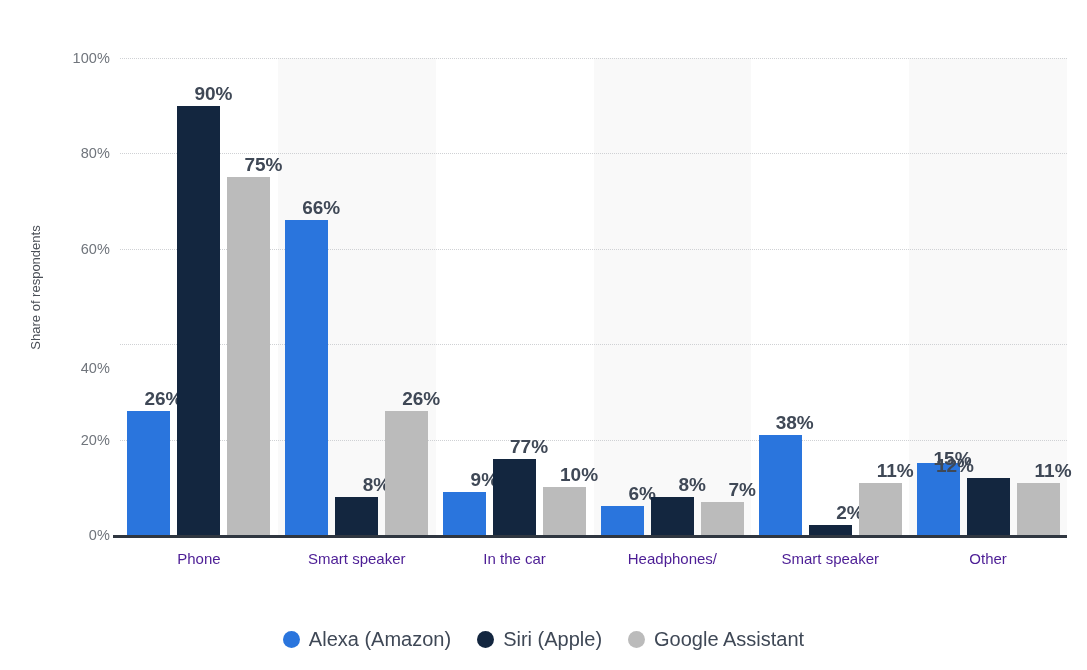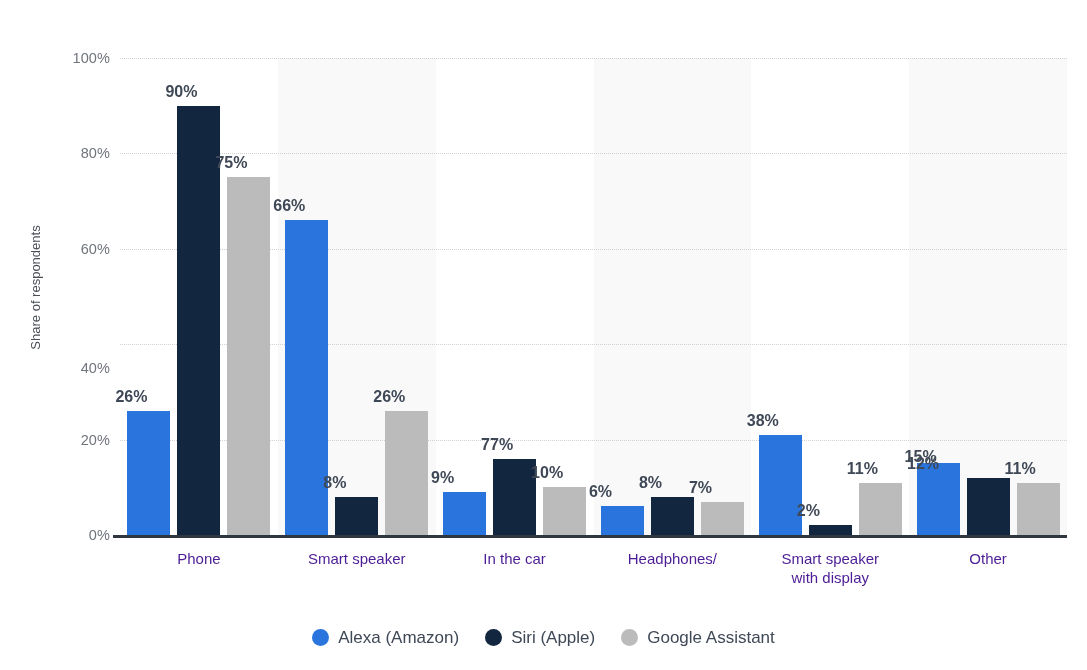--- a/index.html
+++ b/index.html
@@ -87,22 +87,22 @@
   .bar {
     position: absolute;
     bottom: 0;
   }
   .bar.alexa  { background: #2a75dd; }
   .bar.siri   { background: #13263f; }
   .bar.google { background: #bbbbbb; }
 
   .bar-label {
     position: absolute;
-    text-align: left;
-    font-size: 16px;
+    text-align: right;
+    font-size: 19px;
     font-weight: bold;
     color: #3f4856;
     line-height: 1;
     white-space: nowrap;
   }
 
   
   .cat-label {
     position: absolute;
     top: 549px;
@@ -128,21 +128,21 @@
     align-items: center;
     gap: 9px;
   }
   .legend-dot {
     width: 17px; height: 17px;
     border-radius: 50%;
     display: block;
     flex: 0 0 auto;
   }
   .legend-text {
-    font-size: 17px;
+    font-size: 20px;
     color: #3f4856;
     line-height: 1;
     white-space: nowrap;
   }
 </style>
 </head>
 <body>
 
 <div id="chart-root">
 
@@ -214,21 +214,20 @@
         <div>Smart speaker</div>
       </div>
       <div class="cat-label" style="left: 435.667px; width: 157.833px;">
         <div>In the car</div>
       </div>
       <div class="cat-label" style="left: 593.5px; width: 157.833px;">
         <div>Headphones/</div>
       </div>
       <div class="cat-label" style="left: 751.333px; width: 157.833px;">
         <div>Smart speaker</div>
-        <div>with display</div>
       </div>
       <div class="cat-label" style="left: 909.167px; width: 157.833px;">
         <div>Other</div>
       </div>
     </div>
 
   <div id="legend">
       <div class="legend-item">
         <span class="legend-dot" style="background: rgb(42, 117, 221);"></span>
         <span class="legend-text">Alexa (Amazon)</span>

